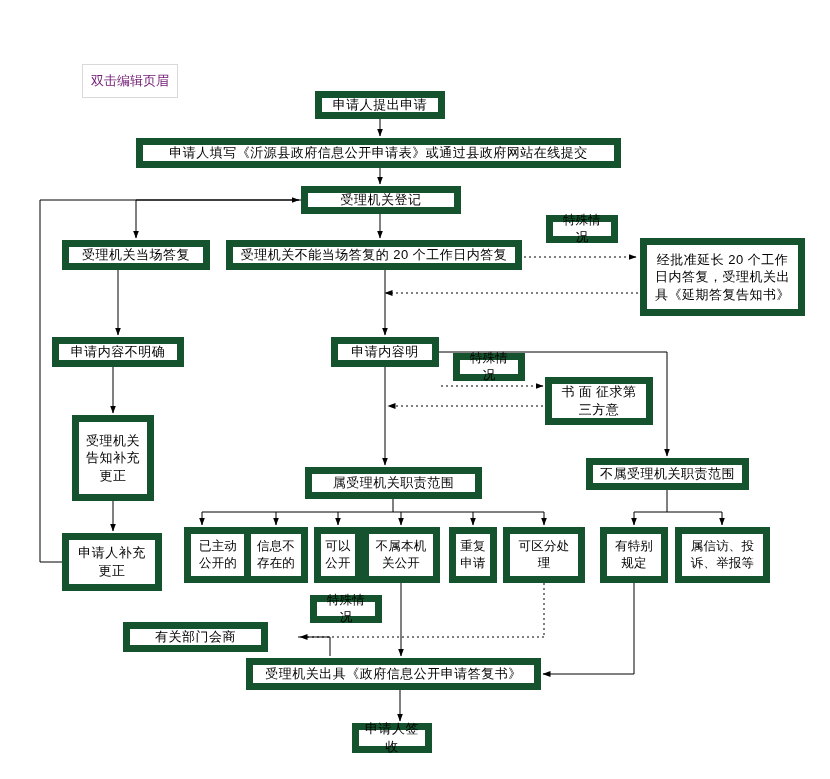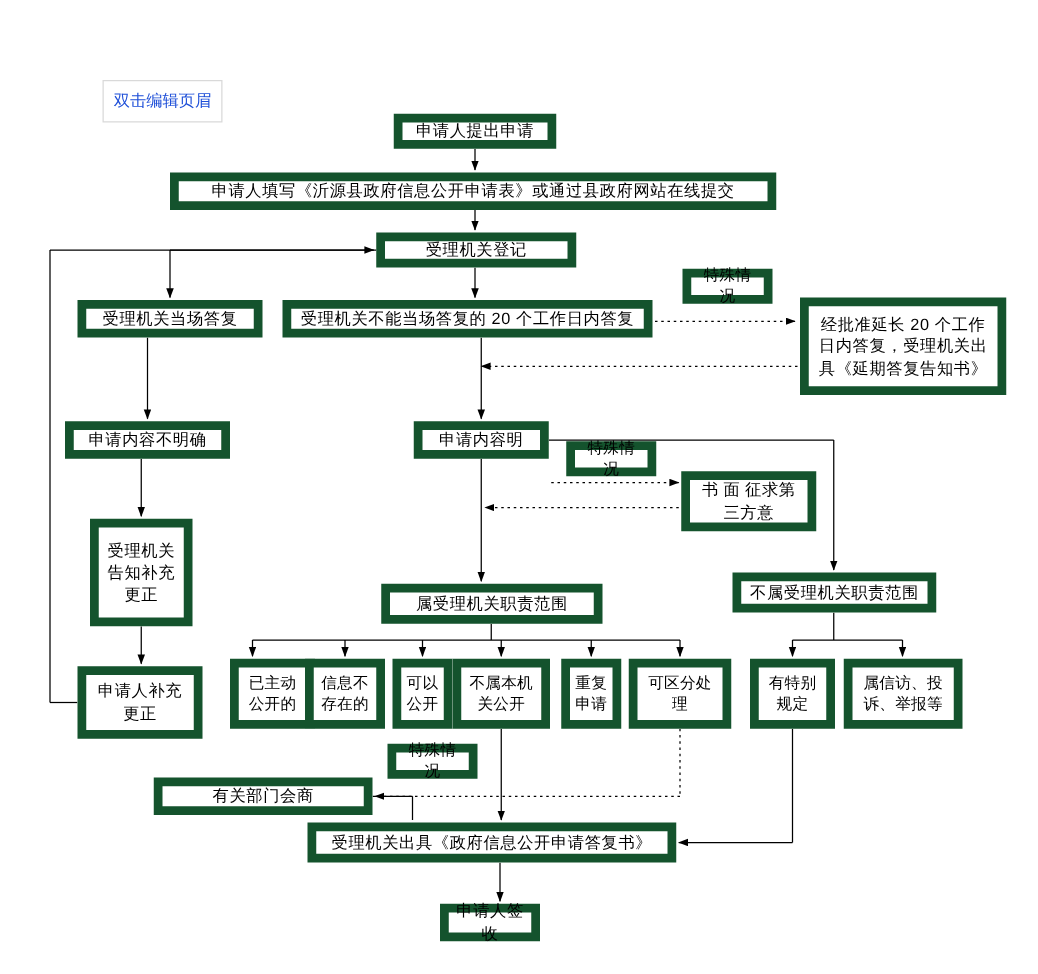--- a/index.html
+++ b/index.html
@@ -35,21 +35,21 @@
   }
   .node.small {
     font-size: 12.5px;
     letter-spacing: 0.2px;
   }
   .header-box {
     position: absolute;
     box-sizing: border-box;
     border: 1px solid #d9d9d9;
     background: #ffffff;
-    color: #1d4ed8;
+    color: #701a75;
     font-size: 13px;
     display: flex;
     align-items: center;
     justify-content: center;
     z-index: 3;
   }
   svg.lines {
     position: absolute;
     left: 0;
     top: 0;
@@ -181,19 +181,19 @@
   <div class="node small" style="left:449px; top:527px; width:48px; height:56px;">重复申请</div>
 
   <div class="node small" style="left:503px; top:527px; width:82px; height:56px;">可区分处理</div>
 
   <div class="node small" style="left:600px; top:527px; width:68px; height:56px;">有特别规定</div>
 
   <div class="node small" style="left:675px; top:527px; width:95px; height:56px;">属信访、投诉、举报等</div>
 
   <div class="node small" style="left:310px; top:595px; width:72px; height:28px;">特殊情况</div>
 
-  <div class="node" style="left:123px; top:622px; width:175px; height:30px;">有关部门会商</div>
+  <div class="node" style="left:123px; top:622px; width:145px; height:30px;">有关部门会商</div>
 
   <div class="node" style="left:246px; top:658px; width:295px; height:32px;">受理机关出具《政府信息公开申请答复书》</div>
 
   <div class="node" style="left:352px; top:723px; width:80px; height:30px;">申请人签收</div>
 
 </div>
 
 </body></html>

